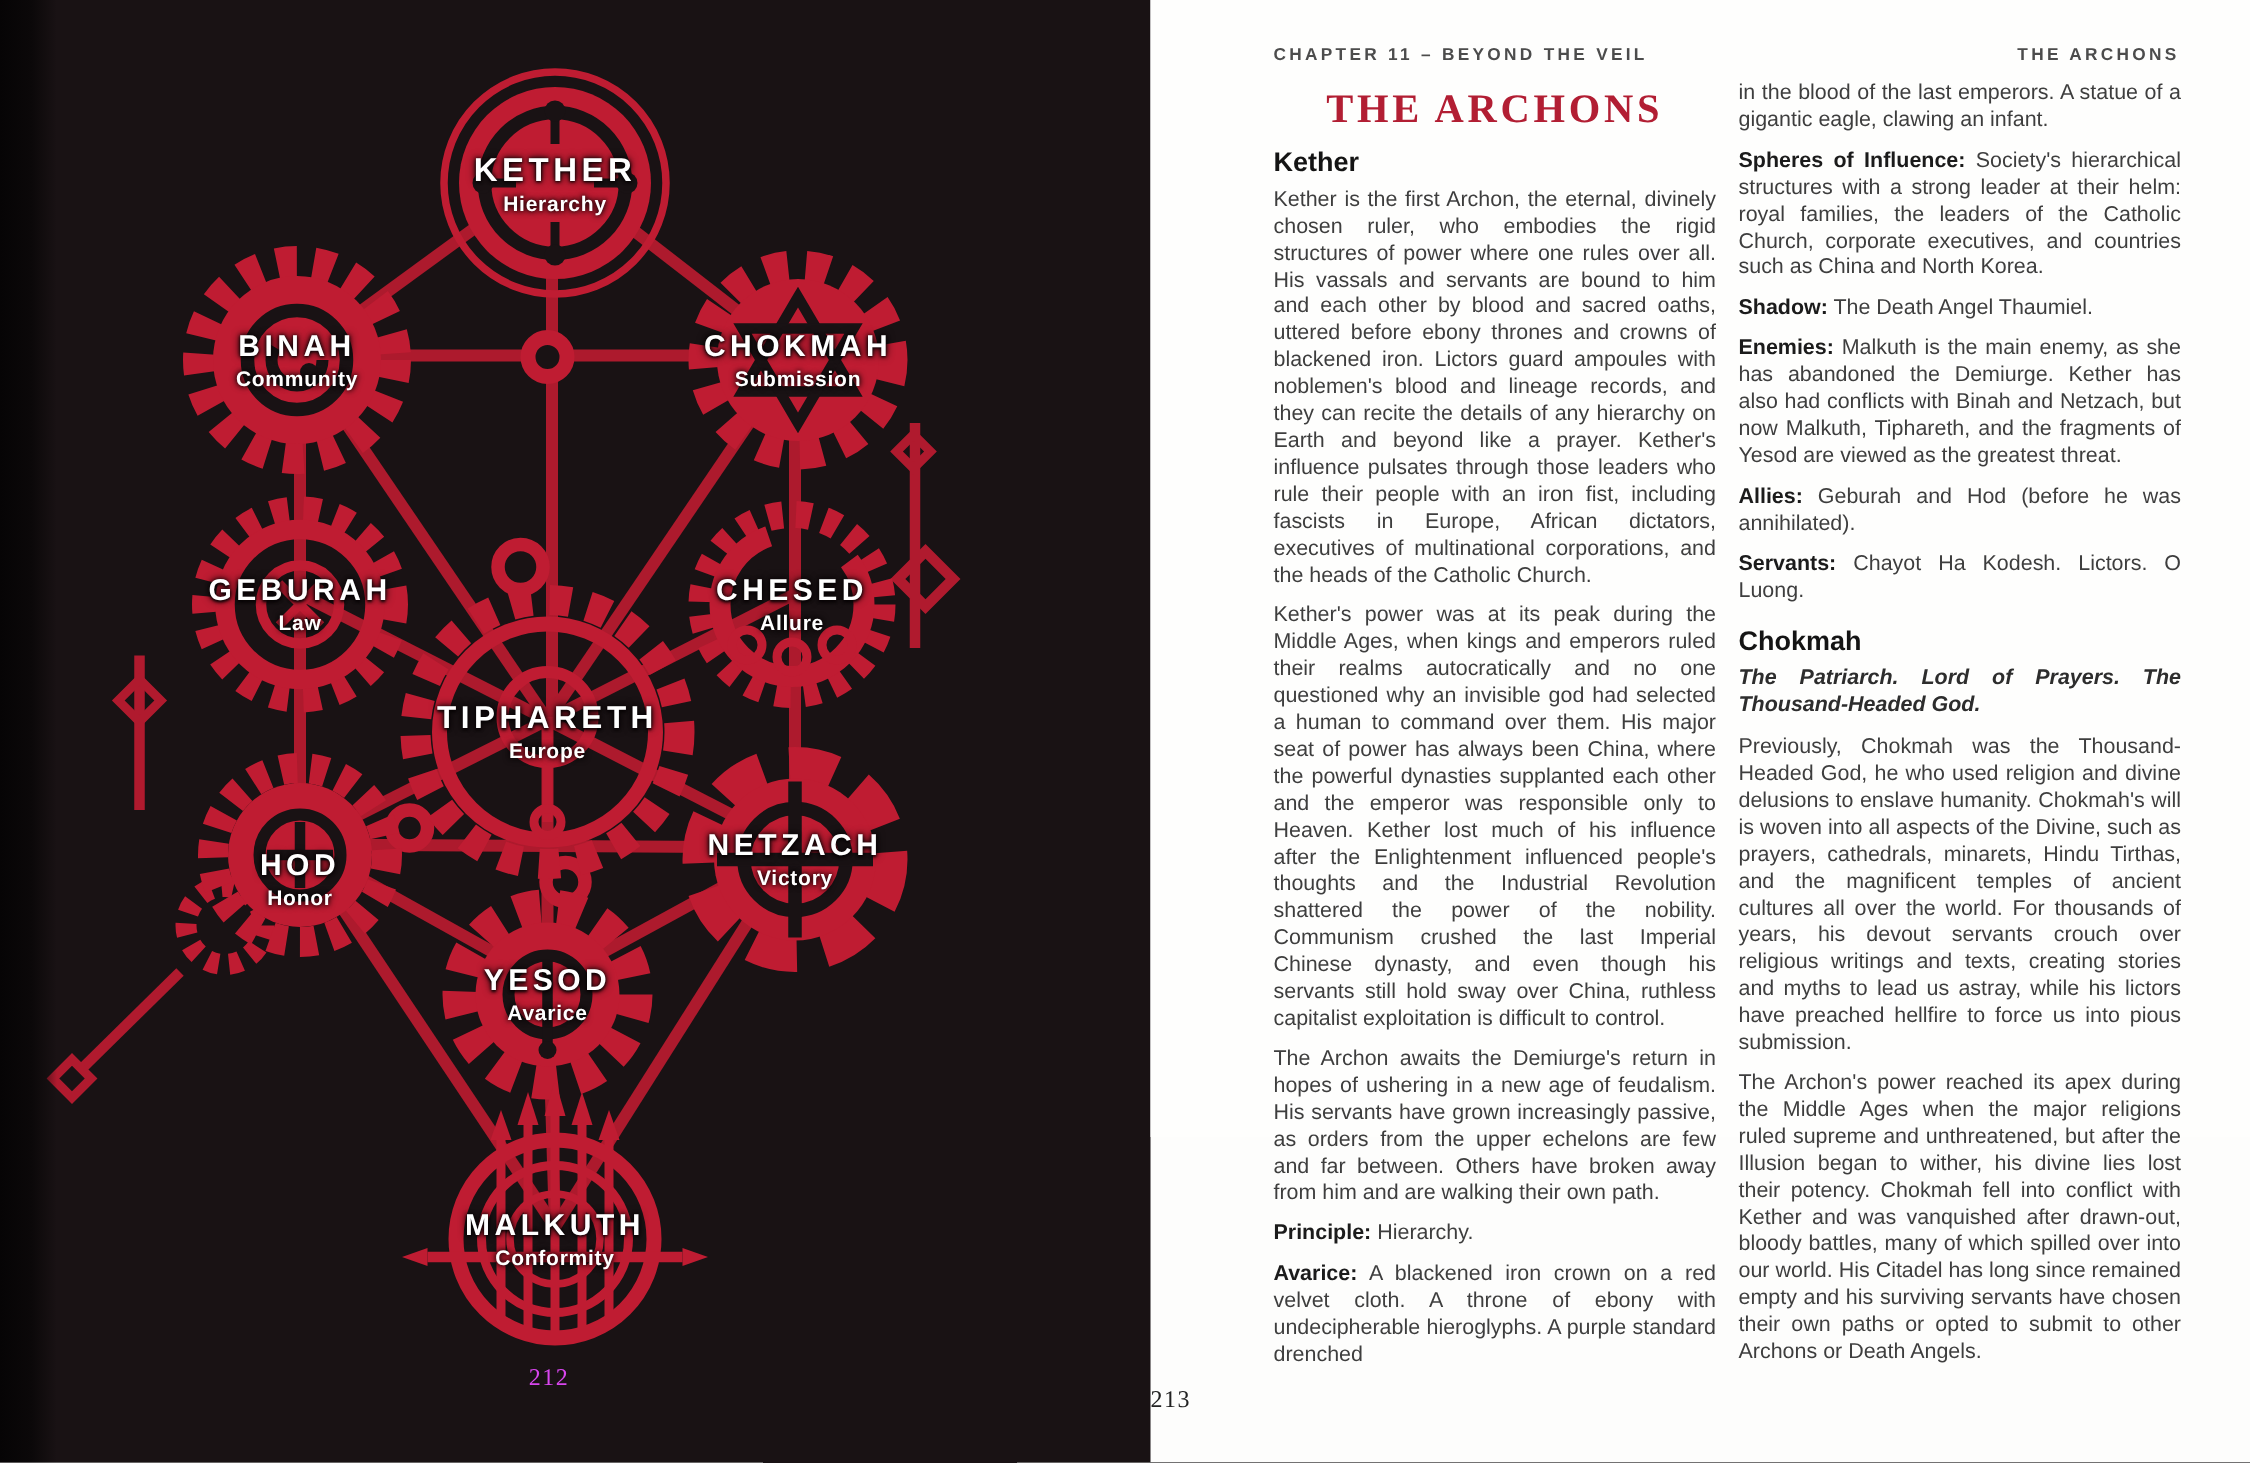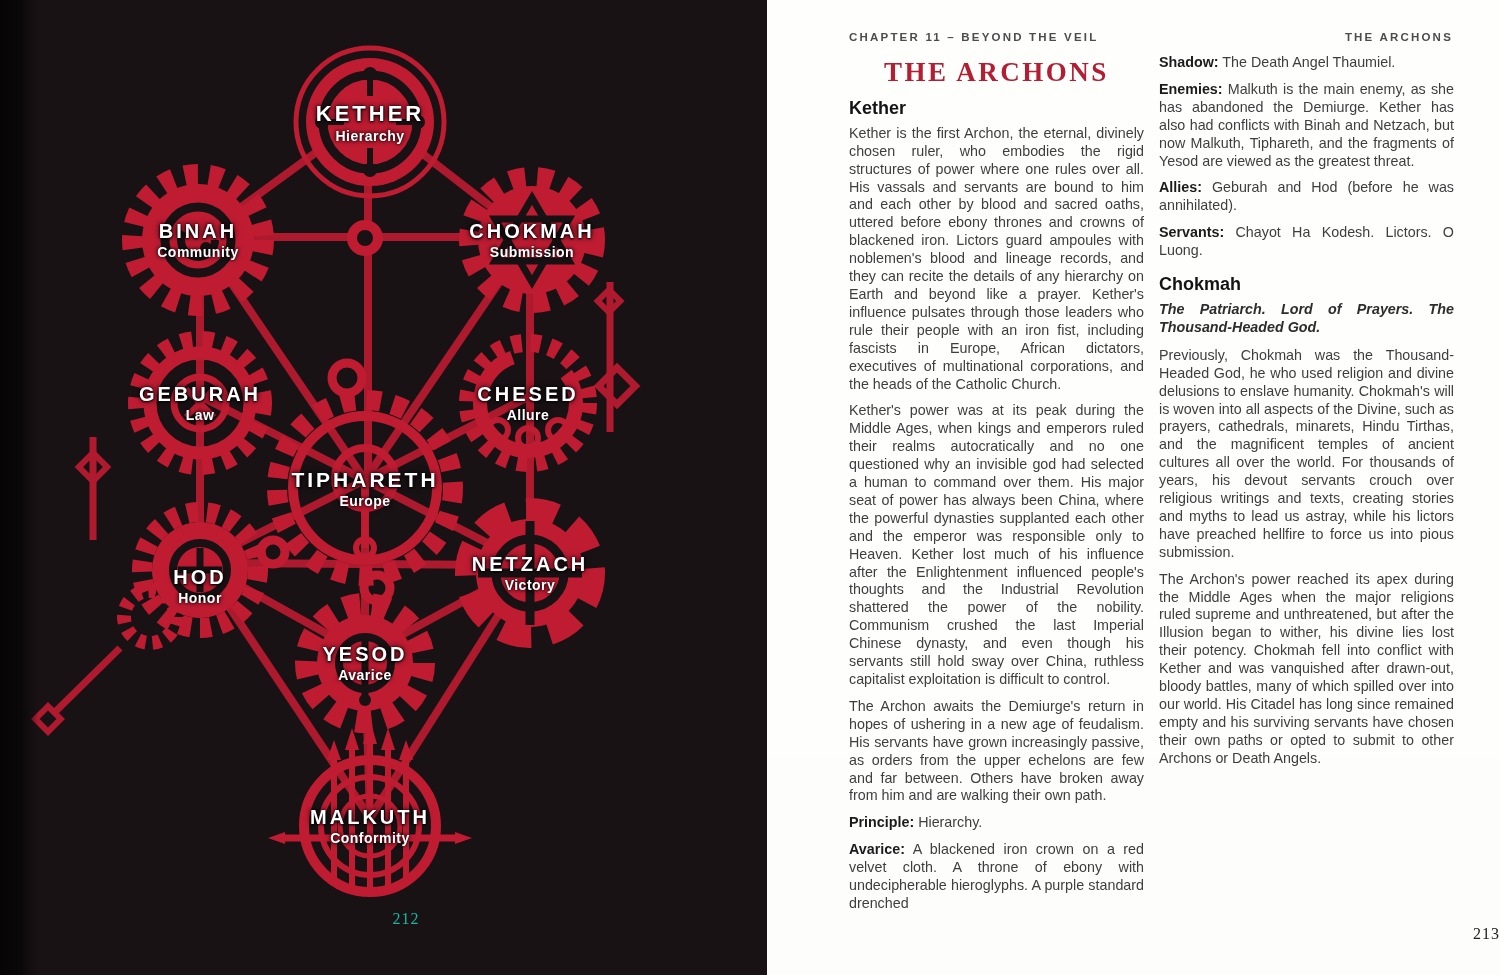--- a/index.html
+++ b/index.html
@@ -18,39 +18,39 @@
   .n-kether{left:370px;top:122px}.n-kether .node-name{font-size:22px}
   .n-binah{left:198px;top:240px}
   .n-chokmah{left:532px;top:240px}
   .n-geburah{left:200px;top:403px}
   .n-chesed{left:528px;top:403px}
   .n-tiphareth{left:365px;top:488px}.n-tiphareth .node-name{font-size:21px}
   .n-hod{left:200px;top:586px}
   .n-netzach{left:530px;top:573px}
   .n-yesod{left:365px;top:663px}
   .n-malkuth{left:370px;top:826px}
-  .pn-left{position:absolute;left:0;top:910px;width:732px;text-align:center;color:#14b8a6;
-    font-family:"Liberation Serif",serif;font-size:16px;z-index:2;letter-spacing:1px;margin-left:40px;}
+  .pn-left{position:absolute;left:0;top:910px;width:732px;text-align:center;color:#d946ef;
+    font-family:"Liberation Serif",serif;font-size:16px;z-index:2;letter-spacing:1px;}
 
   
   .page-right{position:absolute;left:767px;top:0;width:733px;height:758px;background:#fefefd;color:#3e3e3e;}
   .running-head{position:absolute;top:31px;font-size:11.5px;font-weight:bold;letter-spacing:2.2px;color:#4c4c4c;}
   .rh-left{left:82px}
   .rh-right{right:47px}
   .col{position:absolute;width:295px;font-size:14.3px;line-height:17.9px;text-align:justify;}
   .col1{left:82px;top:58px}
   .col2{left:392px;top:54px}
   .doc-title{font-family:"Liberation Serif",serif;font-weight:bold;color:#b21e33;
     font-size:27px;letter-spacing:2.5px;text-align:center;margin:6px 0 18px;}
   .section-heading{font-size:18px;font-weight:bold;color:#141414;margin:12px 0 7px;text-align:left;}
   .col2 .section-heading{margin-top:16px;}
   .lede{font-weight:bold;font-style:italic;color:#2d2d2d;margin:0 0 10px;}
   .col p.body{margin:0 0 9px;}
   b.lbl{color:#1b1b1b;}
-  .pn-right{position:absolute;left:0;top:925px;width:733px;text-align:right;color:#222;
+  .pn-right{position:absolute;left:0;top:925px;width:733px;text-align:left;color:#222;
     font-family:"Liberation Serif",serif;font-size:16px;letter-spacing:1px;}
 </style>
 </head>
 <body>
 
 <div class="spread">
 
   <div class="page-left">
     <svg class="tree-svg" width="767" height="975" viewBox="0 0 767 975">
       <g stroke="#ad1a2d" stroke-width="8">
@@ -253,20 +253,22 @@
 
       <p class="body">Kether is the first Archon, the eternal, divinely chosen ruler, who embodies the rigid structures of power where one rules over all. His vassals and servants are bound to him and each other by blood and sacred oaths, uttered before ebony thrones and crowns of blackened iron. Lictors guard ampoules with noblemen's blood and lineage records, and they can recite the details of any hierarchy on Earth and beyond like a prayer. Kether's influence pulsates through those leaders who rule their people with an iron fist, including fascists in Europe, African dictators, executives of multinational corporations, and the heads of the Catholic Church.</p>
       <p class="body">Kether's power was at its peak during the Middle Ages, when kings and emperors ruled their realms autocratically and no one questioned why an invisible god had selected a human to command over them. His major seat of power has always been China, where the powerful dynasties supplanted each other and the emperor was responsible only to Heaven. Kether lost much of his influence after the Enlightenment influenced people's thoughts and the Industrial Revolution shattered the power of the nobility. Communism crushed the last Imperial Chinese dynasty, and even though his servants still hold sway over China, ruthless capitalist exploitation is difficult to control.</p>
       <p class="body">The Archon awaits the Demiurge's return in hopes of ushering in a new age of feudalism. His servants have grown increasingly passive, as orders from the upper echelons are few and far between. Others have broken away from him and are walking their own path.</p>
 
       <p class="body"><b class="lbl">Principle:</b> <span>Hierarchy.</span></p>
       <p class="body"><b class="lbl">Avarice:</b> <span>A blackened iron crown on a red velvet cloth. A throne of ebony with undecipherable hieroglyphs. A purple standard drenched</span></p>
     </div>
 
     <div class="col col2">
+      <p class="body">in the blood of the last emperors. A statue of a gigantic eagle, clawing an infant.</p>
+      <p class="body"><b class="lbl">Spheres of Influence:</b> <span>Society's hierarchical structures with a strong leader at their helm: royal families, the leaders of the Catholic Church, corporate executives, and countries such as China and North Korea.</span></p>
       <p class="body"><b class="lbl">Shadow:</b> <span>The Death Angel Thaumiel.</span></p>
       <p class="body"><b class="lbl">Enemies:</b> <span>Malkuth is the main enemy, as she has abandoned the Demiurge. Kether has also had conflicts with Binah and Netzach, but now Malkuth, Tiphareth, and the fragments of Yesod are viewed as the greatest threat.</span></p>
       <p class="body"><b class="lbl">Allies:</b> <span>Geburah and Hod (before he was annihilated).</span></p>
       <p class="body"><b class="lbl">Servants:</b> <span>Chayot Ha Kodesh. Lictors. O Luong.</span></p>
 
       <div class="section-heading">Chokmah</div>
       <p class="lede">The Patriarch. Lord of Prayers. The Thousand-Headed God.</p>
       <p class="body">Previously, Chokmah was the Thousand-Headed God, he who used religion and divine delusions to enslave humanity. Chokmah's will is woven into all aspects of the Divine, such as prayers, cathedrals, minarets, Hindu Tirthas, and the magnificent temples of ancient cultures all over the world. For thousands of years, his devout servants crouch over religious writings and texts, creating stories and myths to lead us astray, while his lictors have preached hellfire to force us into pious submission.</p>
       <p class="body">The Archon's power reached its apex during the Middle Ages when the major religions ruled supreme and unthreatened, but after the Illusion began to wither, his divine lies lost their potency. Chokmah fell into conflict with Kether and was vanquished after drawn-out, bloody battles, many of which spilled over into our world. His Citadel has long since remained empty and his surviving servants have chosen their own paths or opted to submit to other Archons or Death Angels.</p>
     </div>

